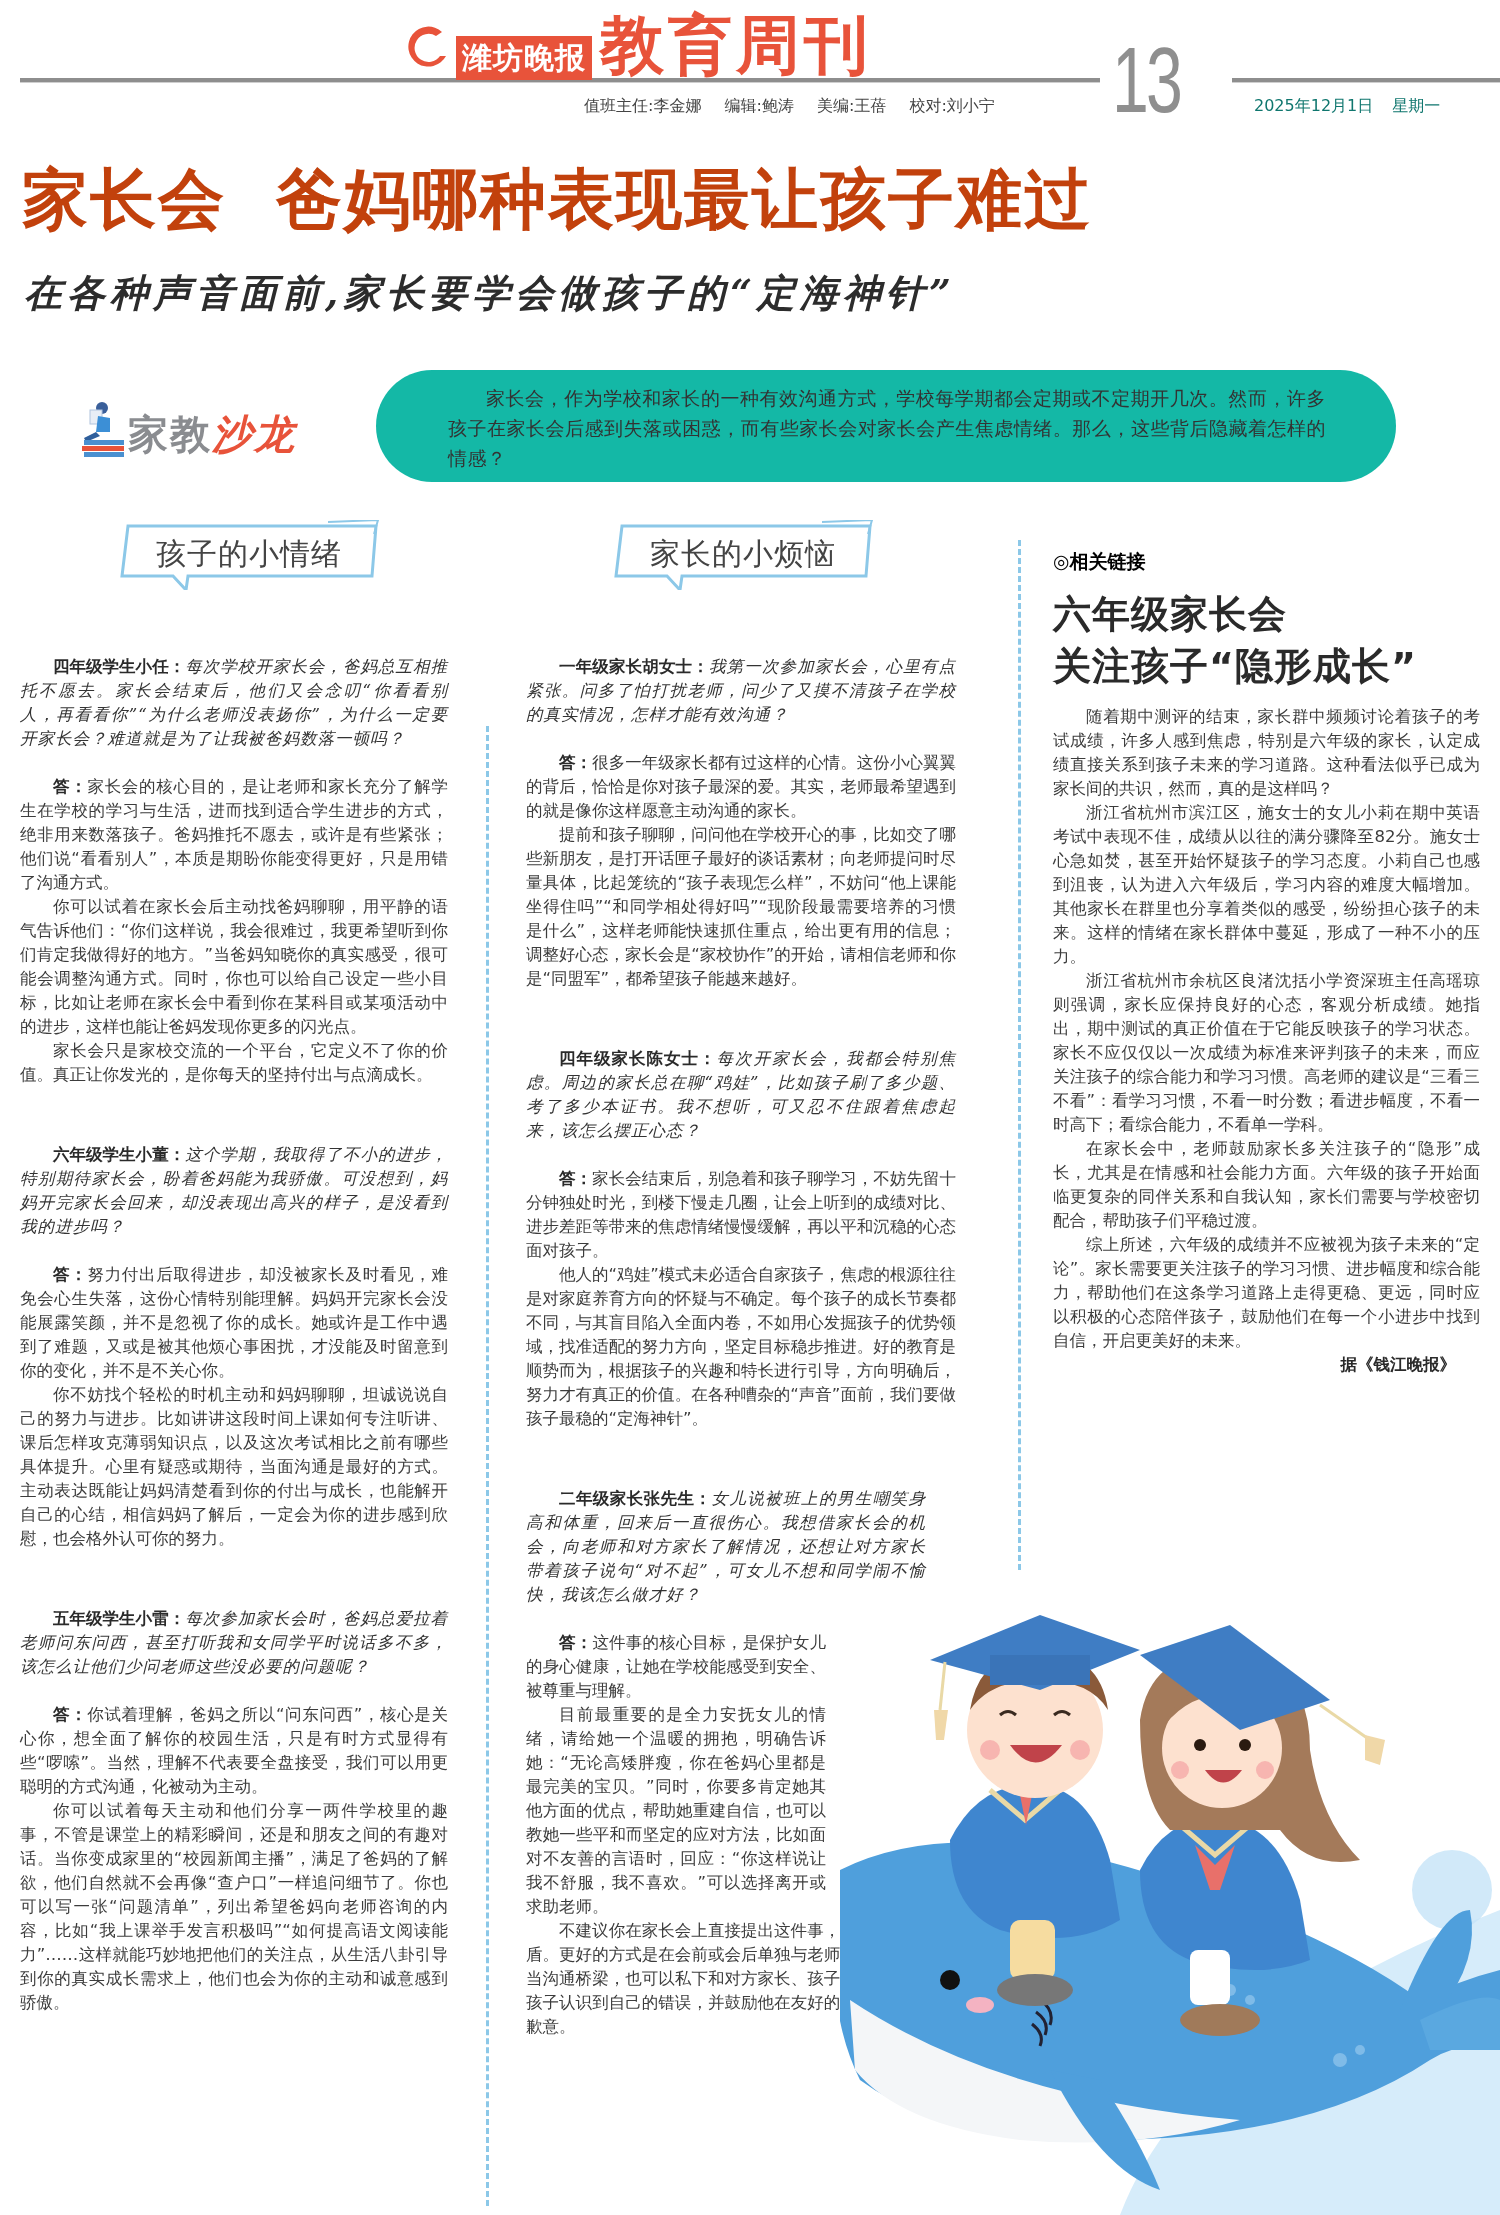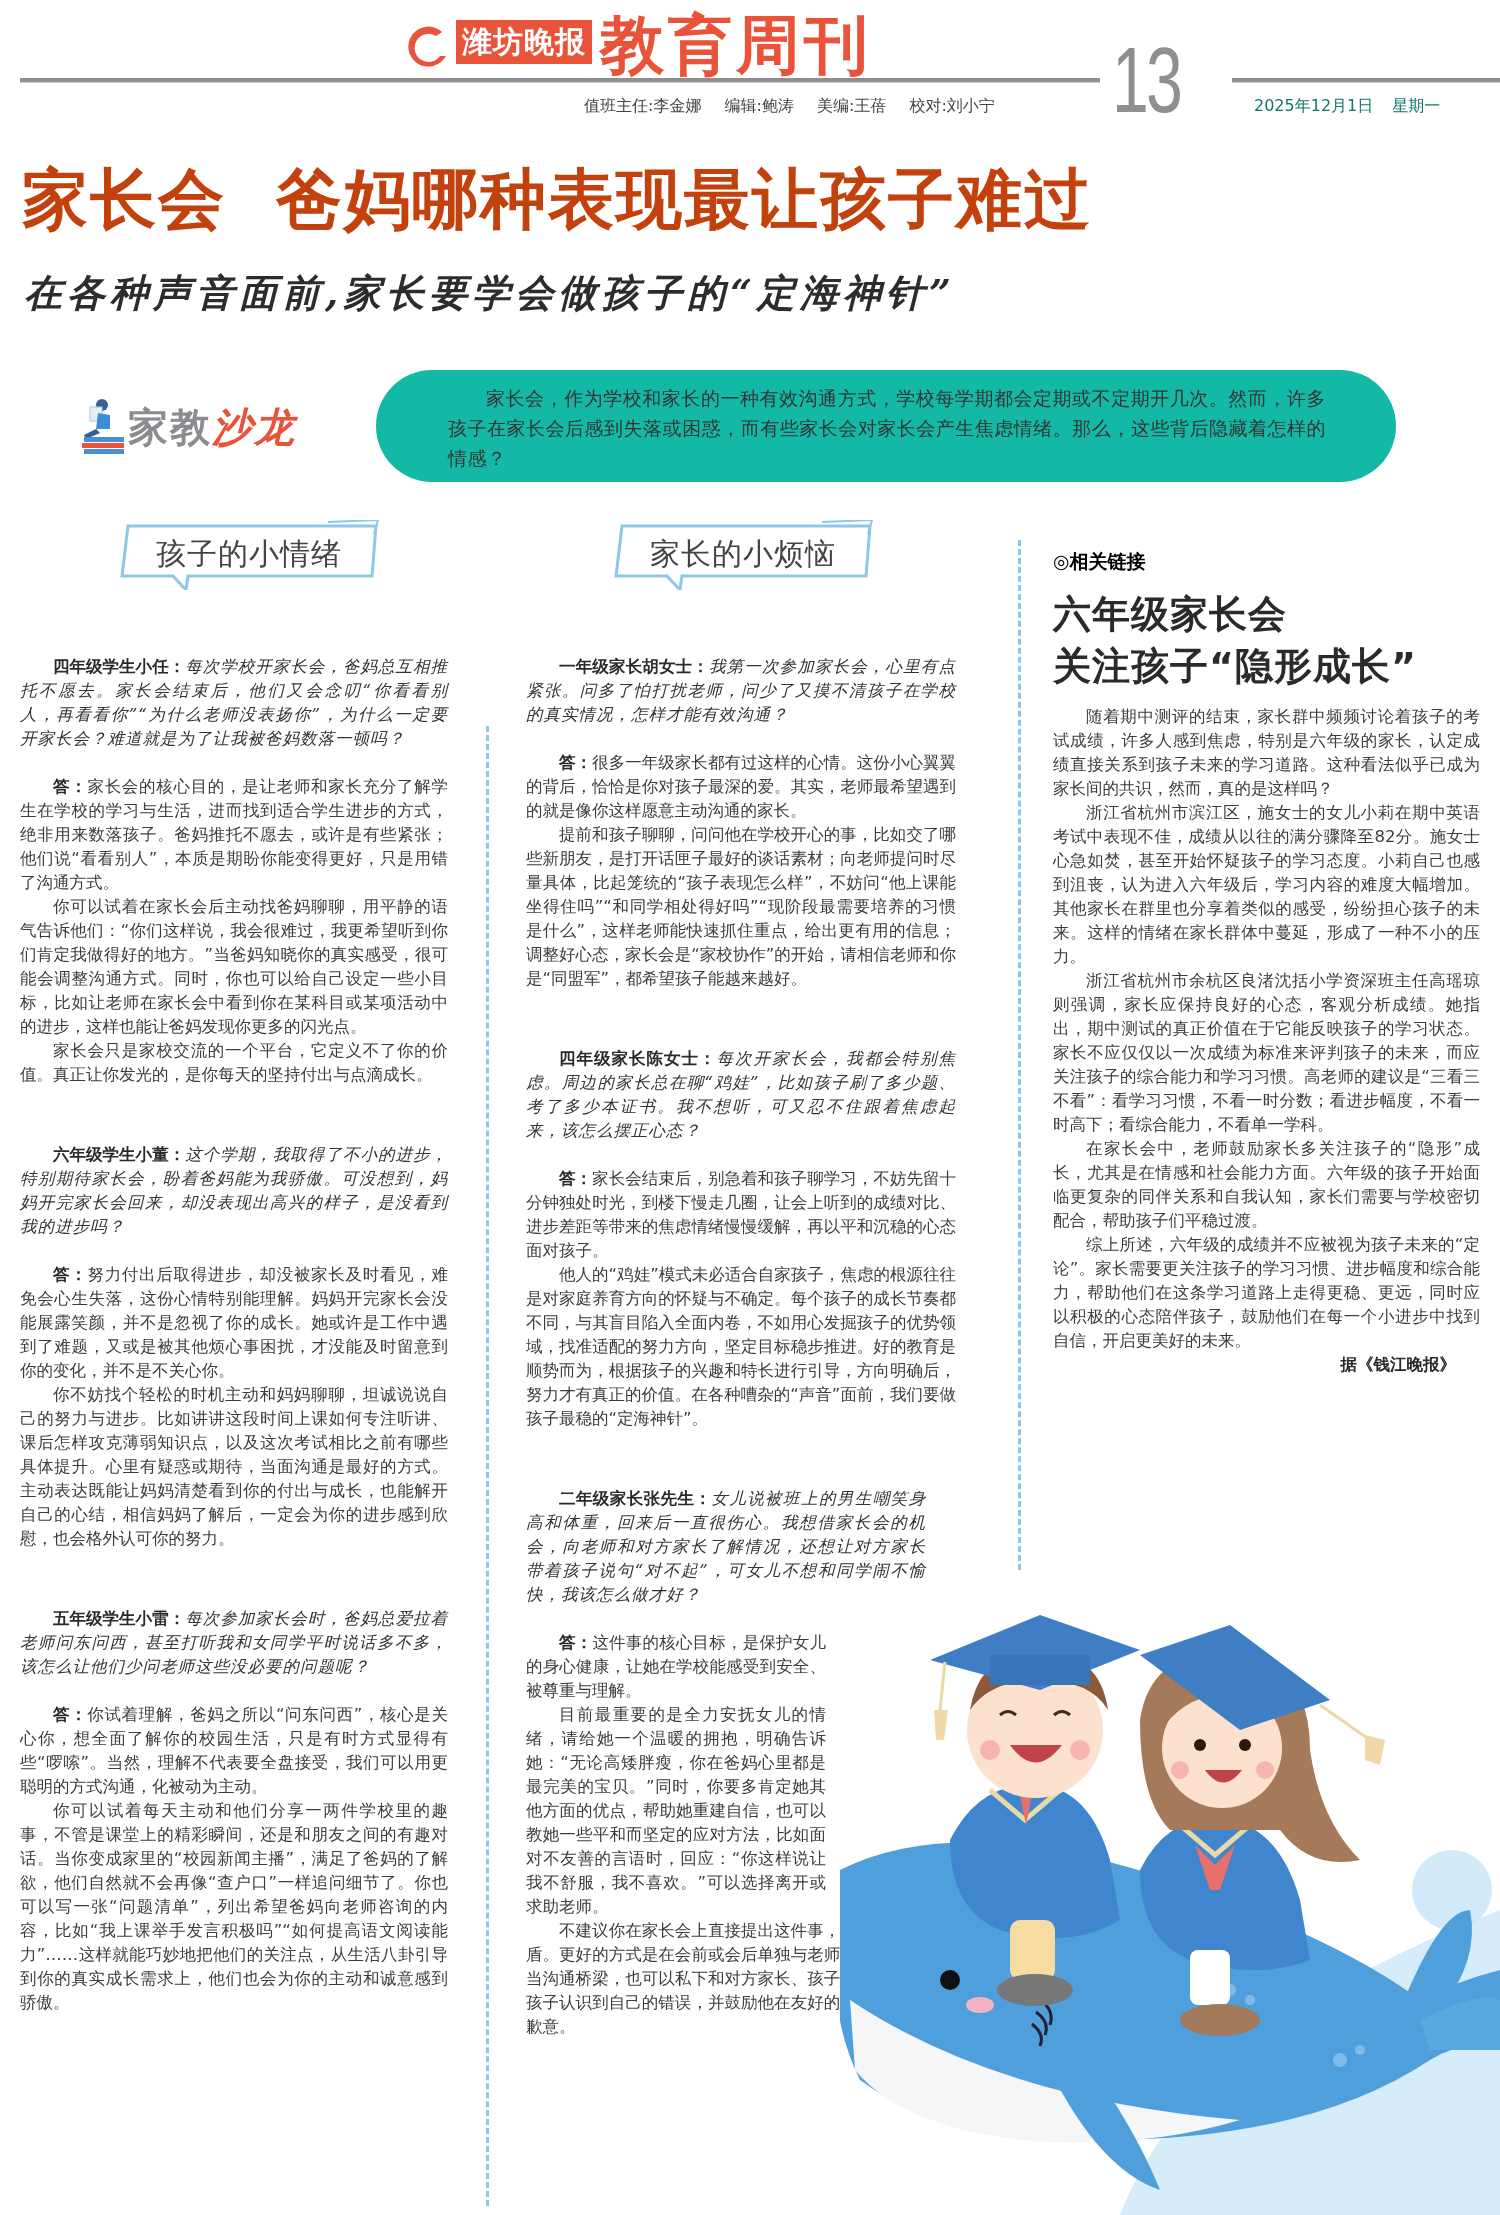--- a/index.html
+++ b/index.html
@@ -6,34 +6,34 @@
   html, body { width: 1500px; height: 2215px; background: #ffffff; overflow: hidden; }
   body { position: relative; font-family: "DejaVu Sans", "Liberation Sans", sans-serif; color: #333; }
 
   
   .masthead { position: absolute; left: 0; top: 0; width: 1500px; height: 130px; }
   .mast-rule-left { position: absolute; left: 20px; top: 78px; width: 1080px; height: 5px; background: #8e8e8e; border-bottom: 1px solid #cfcfcf; }
   .mast-rule-right { position: absolute; left: 1232px; top: 78px; width: 268px; height: 5px; background: #8e8e8e; border-bottom: 1px solid #cfcfcf; }
   .brand { position: absolute; left: 402px; top: 10px; display: flex; align-items: flex-end; }
   .brand-logo-icon { width: 50px; height: 50px; position: relative; margin-right: 4px; margin-bottom: 8px; }
   .brand-logo-icon svg { width: 50px; height: 50px; }
-  .brand-name { background: #e8533a; color: #fff; font-family: "DejaVu Serif", "Liberation Serif", serif; font-weight: bold; font-size: 30px; padding: 3px 6px; line-height: 38px; margin-bottom: 16px; letter-spacing: 1px; }
+  .brand-name { background: #e8533a; color: #fff; font-family: "DejaVu Serif", "Liberation Serif", serif; font-weight: bold; font-size: 30px; padding: 3px 6px; line-height: 38px; margin-bottom: 0; letter-spacing: 1px; }
   .brand-section { color: #e8533a; font-family: "DejaVu Serif", "Liberation Serif", serif; font-weight: bold; font-size: 64px; line-height: 70px; margin-left: 8px; letter-spacing: 4px; }
   .page-number { position: absolute; left: 1112px; top: 30px; font-family: "Liberation Sans", sans-serif; font-size: 92px; color: #8f8f8f; line-height: 100px; letter-spacing: -4px; transform: scaleX(0.72); transform-origin: left top; }
   .staff-line { position: absolute; left: 584px; top: 96px; font-size: 16px; color: #444; white-space: nowrap; }
   .staff-line span { margin-right: 18px; }
   .date-line { position: absolute; left: 1254px; top: 96px; font-size: 16px; color: #0f766e; white-space: nowrap; }
   .date-line span { margin-right: 14px; }
 
   
   .headline { position: absolute; left: 22px; top: 160px; font-family: "DejaVu Sans", sans-serif; font-weight: bold; font-size: 66px; color: #c2410c; letter-spacing: 2px; white-space: nowrap; line-height: 80px; }
   .subheadline { position: absolute; left: 24px; top: 268px; font-family: "DejaVu Serif", "Liberation Serif", serif; font-size: 38px; color: #2c2c2c; letter-spacing: 5px; font-style: italic; white-space: nowrap; line-height: 50px; }
 
   
-  .salon-logo { position: absolute; left: 76px; top: 392px; width: 260px; height: 70px; display: flex; align-items: center; }
+  .salon-logo { position: absolute; left: 76px; top: 392px; width: 260px; height: 70px; display: flex; align-items: flex-end; }
   .salon-logo-icon { width: 52px; height: 64px; position: relative; }
   .salon-logo-gray { font-size: 40px; font-weight: bold; color: #8a8c90; letter-spacing: 2px; }
   .salon-logo-red { font-size: 40px; font-weight: bold; color: #e8533a; font-style: italic; letter-spacing: 2px; }
   .intro-box { position: absolute; left: 376px; top: 370px; width: 1020px; height: 112px; background: #14b8a6; border-radius: 56px; padding: 13px 70px 0 72px; }
   .intro-text { font-size: 19px; line-height: 30px; color: #333; text-indent: 2em; letter-spacing: 0.5px; text-align: justify; }
 
   
   .sec-title { position: absolute; height: 70px; }
   .sec-title .frame { position: absolute; left: 0; top: 0; width: 100%; height: 100%; }
   .sec-title .label { position: absolute; left: 0; width: 100%; top: 14px; text-align: center; font-size: 30px; color: #444; letter-spacing: 1px; }

